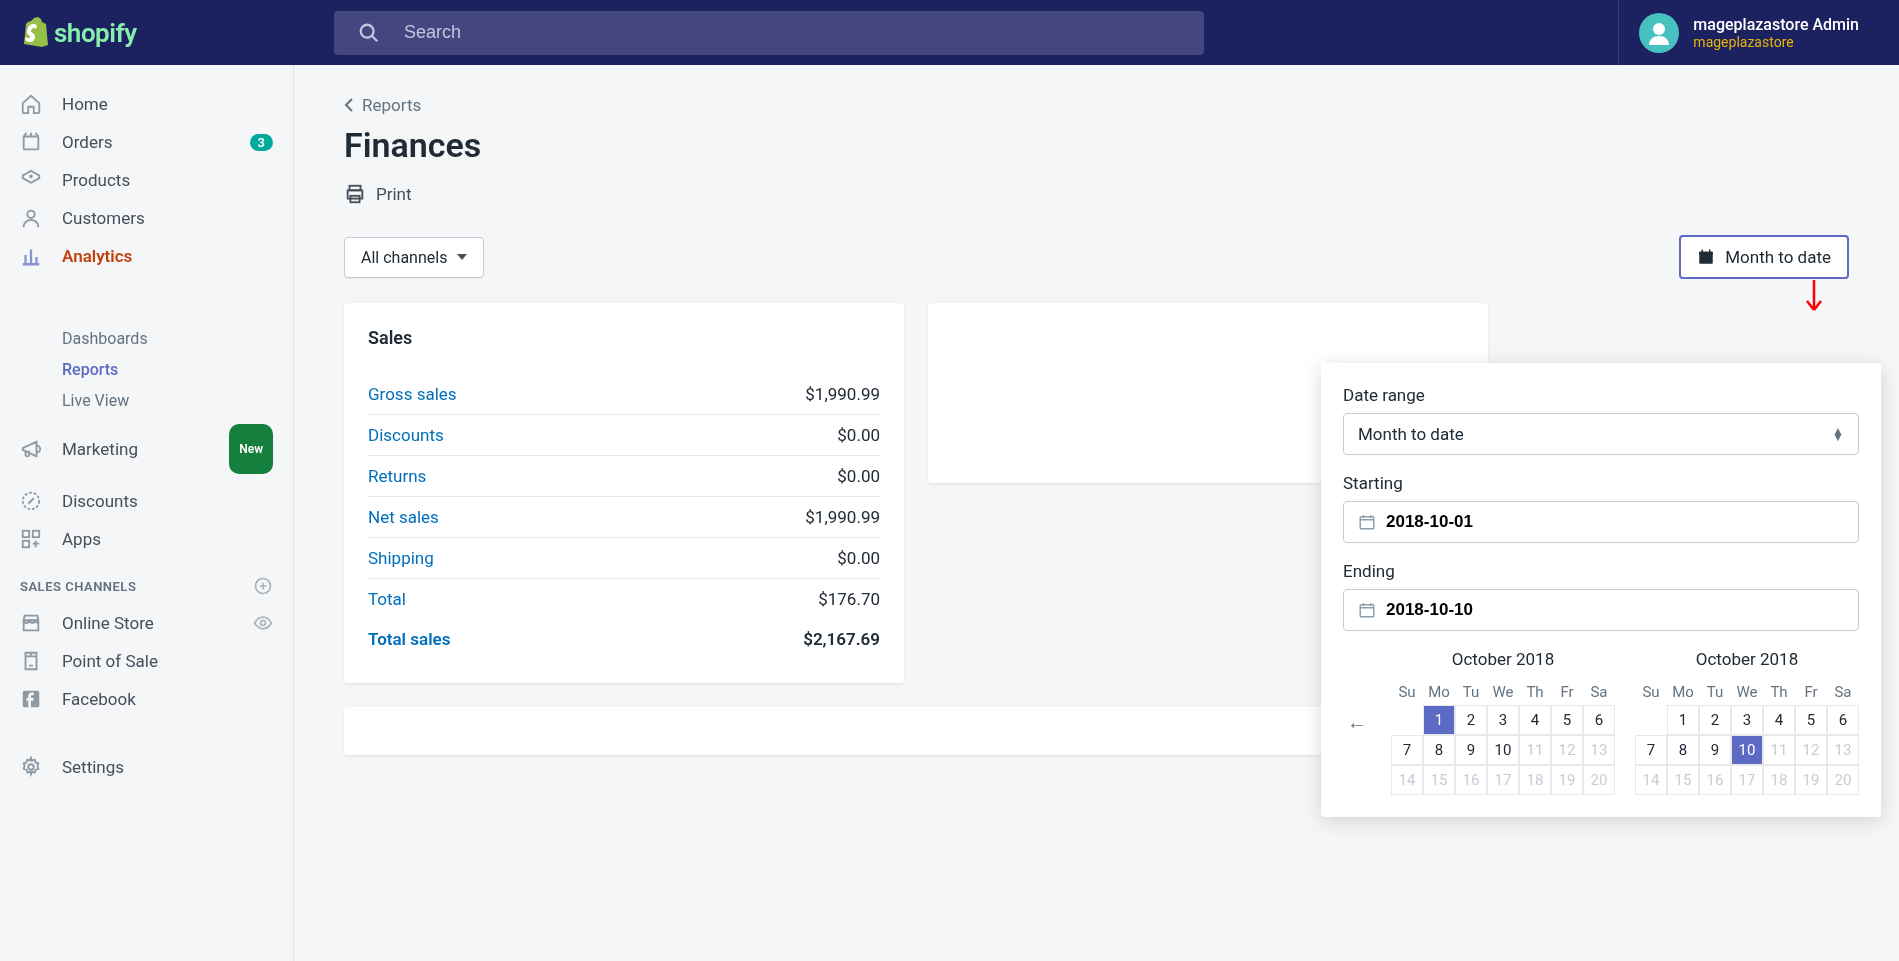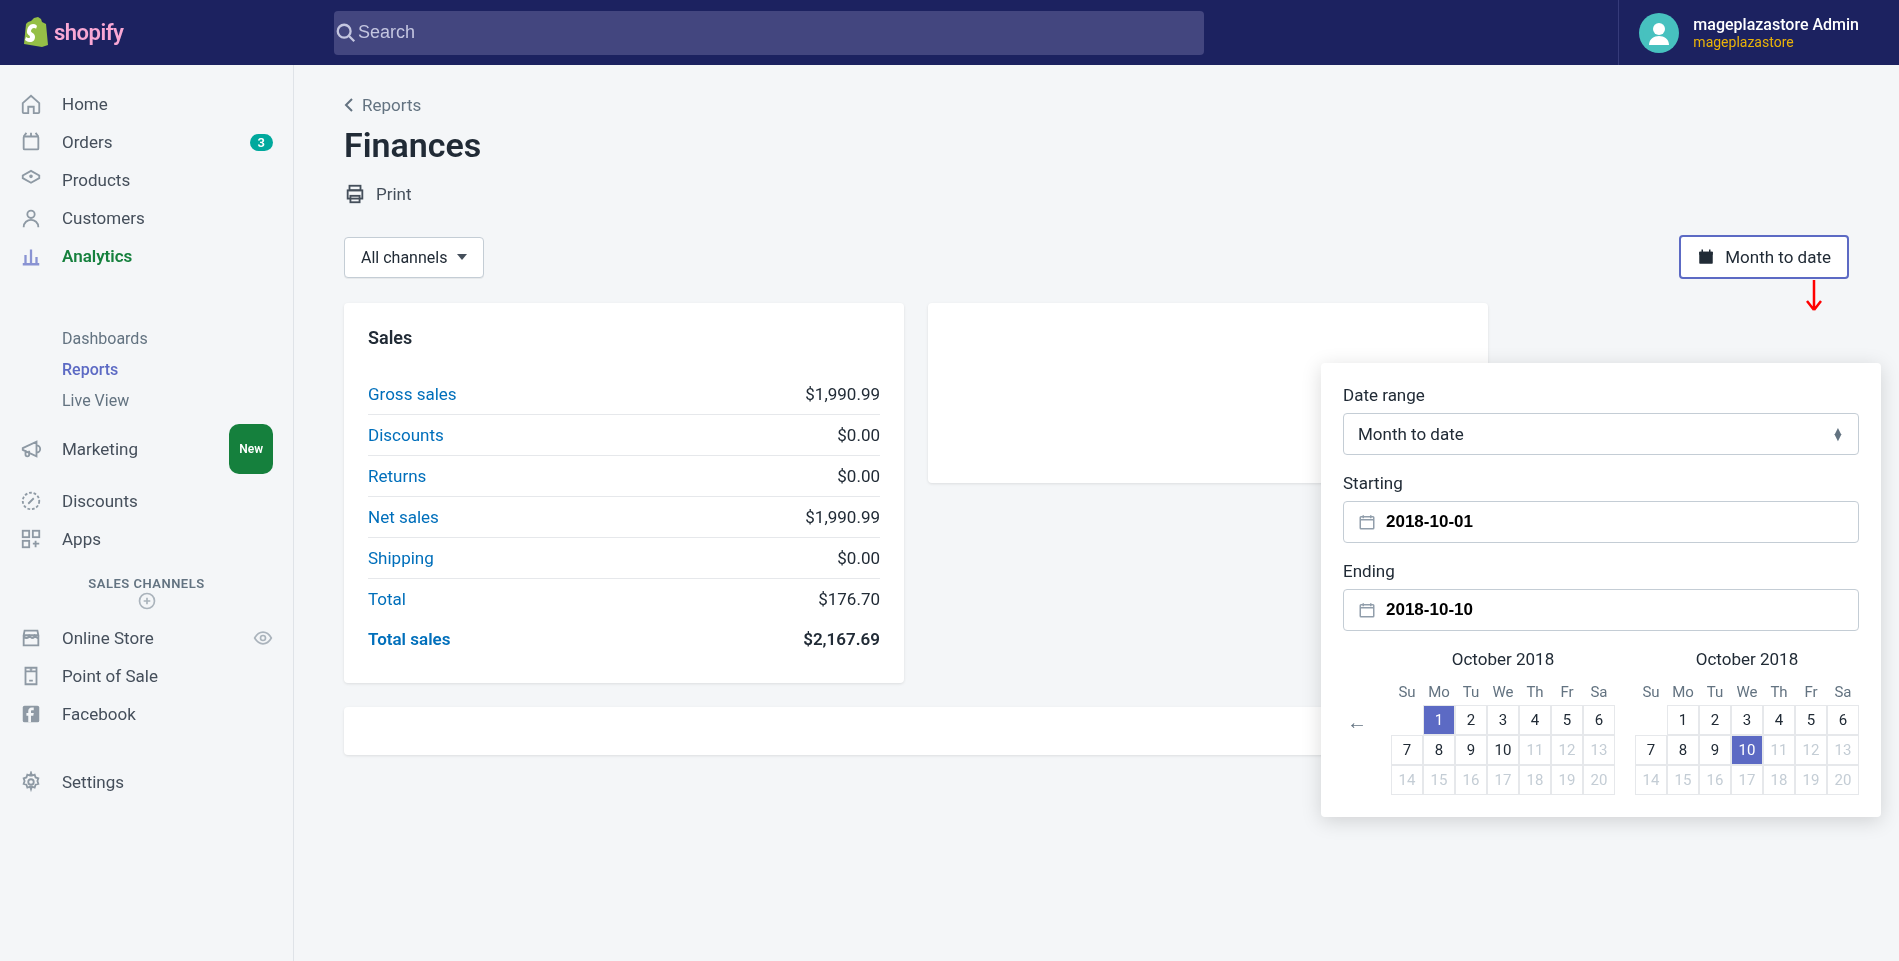--- a/index.html
+++ b/index.html
@@ -3,44 +3,44 @@
 <meta charset="utf-8">
 <style>
 * { box-sizing: border-box; margin: 0; padding: 0; }
 body { font-family: -apple-system, BlinkMacSystemFont, "Segoe UI", Roboto, sans-serif; background: #f4f6f8; color: #212b36; overflow: hidden; }
 
 
 .topbar { height: 65px; background: #1c2260; display: flex; align-items: center; }
 .logo-area { width: 294px; height: 100%; display: flex; align-items: center; padding-left: 20px; }
 .logo { display: flex; align-items: center; gap: 6px; }
 .logo-icon { width: 28px; height: 32px; }
-.logo-text { color: #f9a8d4; font-size: 22px; font-weight: 600; letter-spacing: -0.5px; }
+.logo-text { color: #86efac; font-size: 26px; font-weight: 600; letter-spacing: -0.5px; }
 .search-area { flex: 1; padding: 0 40px 0 40px; }
-.search-box { background: #43467f; border-radius: 4px; height: 44px; display: flex; align-items: center; padding: 0 1px; gap: 1px; max-width: 870px; }
+.search-box { background: #43467f; border-radius: 4px; height: 44px; display: flex; align-items: center; padding: 0 24px; gap: 24px; max-width: 870px; }
 .search-box input { background: transparent; border: none; outline: none; color: #fff; font-size: 18px; flex: 1; }
 .search-box input::placeholder { color: #c4c6e0; }
 .user-area { display: flex; align-items: center; gap: 14px; padding-right: 40px; padding-left: 20px; border-left: 1px solid #363b7a; height: 100%; }
 .avatar { width: 40px; height: 40px; border-radius: 50%; background: #47c1bf; display: flex; align-items: center; justify-content: center; }
 .user-info { color: #fff; }
 .user-name { font-size: 16px; font-weight: 500; }
 .user-store { font-size: 14px; color: #eab308; }
 
 
 .layout { display: flex; height: calc(100vh - 65px); }
 .sidebar { width: 294px; background: #f4f6f8; border-right: 1px solid #dfe3e8; padding-top: 20px; overflow-y: auto; }
 .nav-item { display: flex; align-items: center; padding: 8px 20px; gap: 20px; font-size: 17px; color: #454f5b; cursor: pointer; position: relative; }
-.nav-item.active { font-weight: 600; color: #15803d; }
+.nav-item.active { font-weight: 600; color: #c2410c; }
 .nav-icon { width: 22px; height: 22px; display: flex; align-items: center; justify-content: center; opacity: 0.7; }
 .nav-icon svg { width: 22px; height: 22px; }
 .badge { background: #00a99d; color: #fff; border-radius: 10px; font-size: 13px; padding: 1px 8px; min-width: 20px; text-align: center; margin-left: auto; font-weight: 600; }
 .badge-new { background: #15803d; color: #fff; border-radius: 10px; font-size: 12px; padding: 18px 10px; margin-left: auto; font-weight: 600; }
 .sub-nav { padding-left: 62px; margin-top: 48px; }
 .sub-nav-item { padding: 6px 0; font-size: 16px; color: #637381; cursor: pointer; }
 .sub-nav-item.active { color: #5c6ac4; font-weight: 500; }
-.nav-section { padding: 18px 20px 8px; font-size: 13px; font-weight: 600; color: #637381; letter-spacing: 0.5px; display: flex; align-items: center; justify-content: space-between; flex-direction: column; }
+.nav-section { padding: 18px 20px 8px; font-size: 13px; font-weight: 600; color: #637381; letter-spacing: 0.5px; display: flex; align-items: center; justify-content: space-between; }
 .nav-action-icon { opacity: 0.5; }
 
 .main { flex: 1; padding: 30px 50px; overflow-y: auto; position: relative; }
 .breadcrumb { display: flex; align-items: center; gap: 8px; color: #637381; font-size: 17px; margin-bottom: 10px; cursor: pointer; }
 .page-title { font-size: 34px; font-weight: 600; margin-bottom: 18px; }
 .print-row { display: flex; align-items: center; gap: 10px; color: #454f5b; margin-bottom: 30px; font-size: 17px; }
 
 .toolbar-row { display: flex; justify-content: space-between; align-items: center; margin-bottom: 24px; }
 .dropdown-btn { background: #fff; border: 1px solid #c4cdd5; border-radius: 4px; padding: 10px 16px; font-size: 16px; display: flex; align-items: center; gap: 10px; cursor: pointer; box-shadow: 0 1px 0 rgba(0,0,0,0.05); }
 .date-btn { background: #fff; border: 2px solid #5c6ac4; border-radius: 4px; padding: 10px 16px; font-size: 17px; display: flex; align-items: center; gap: 10px; cursor: pointer; }

